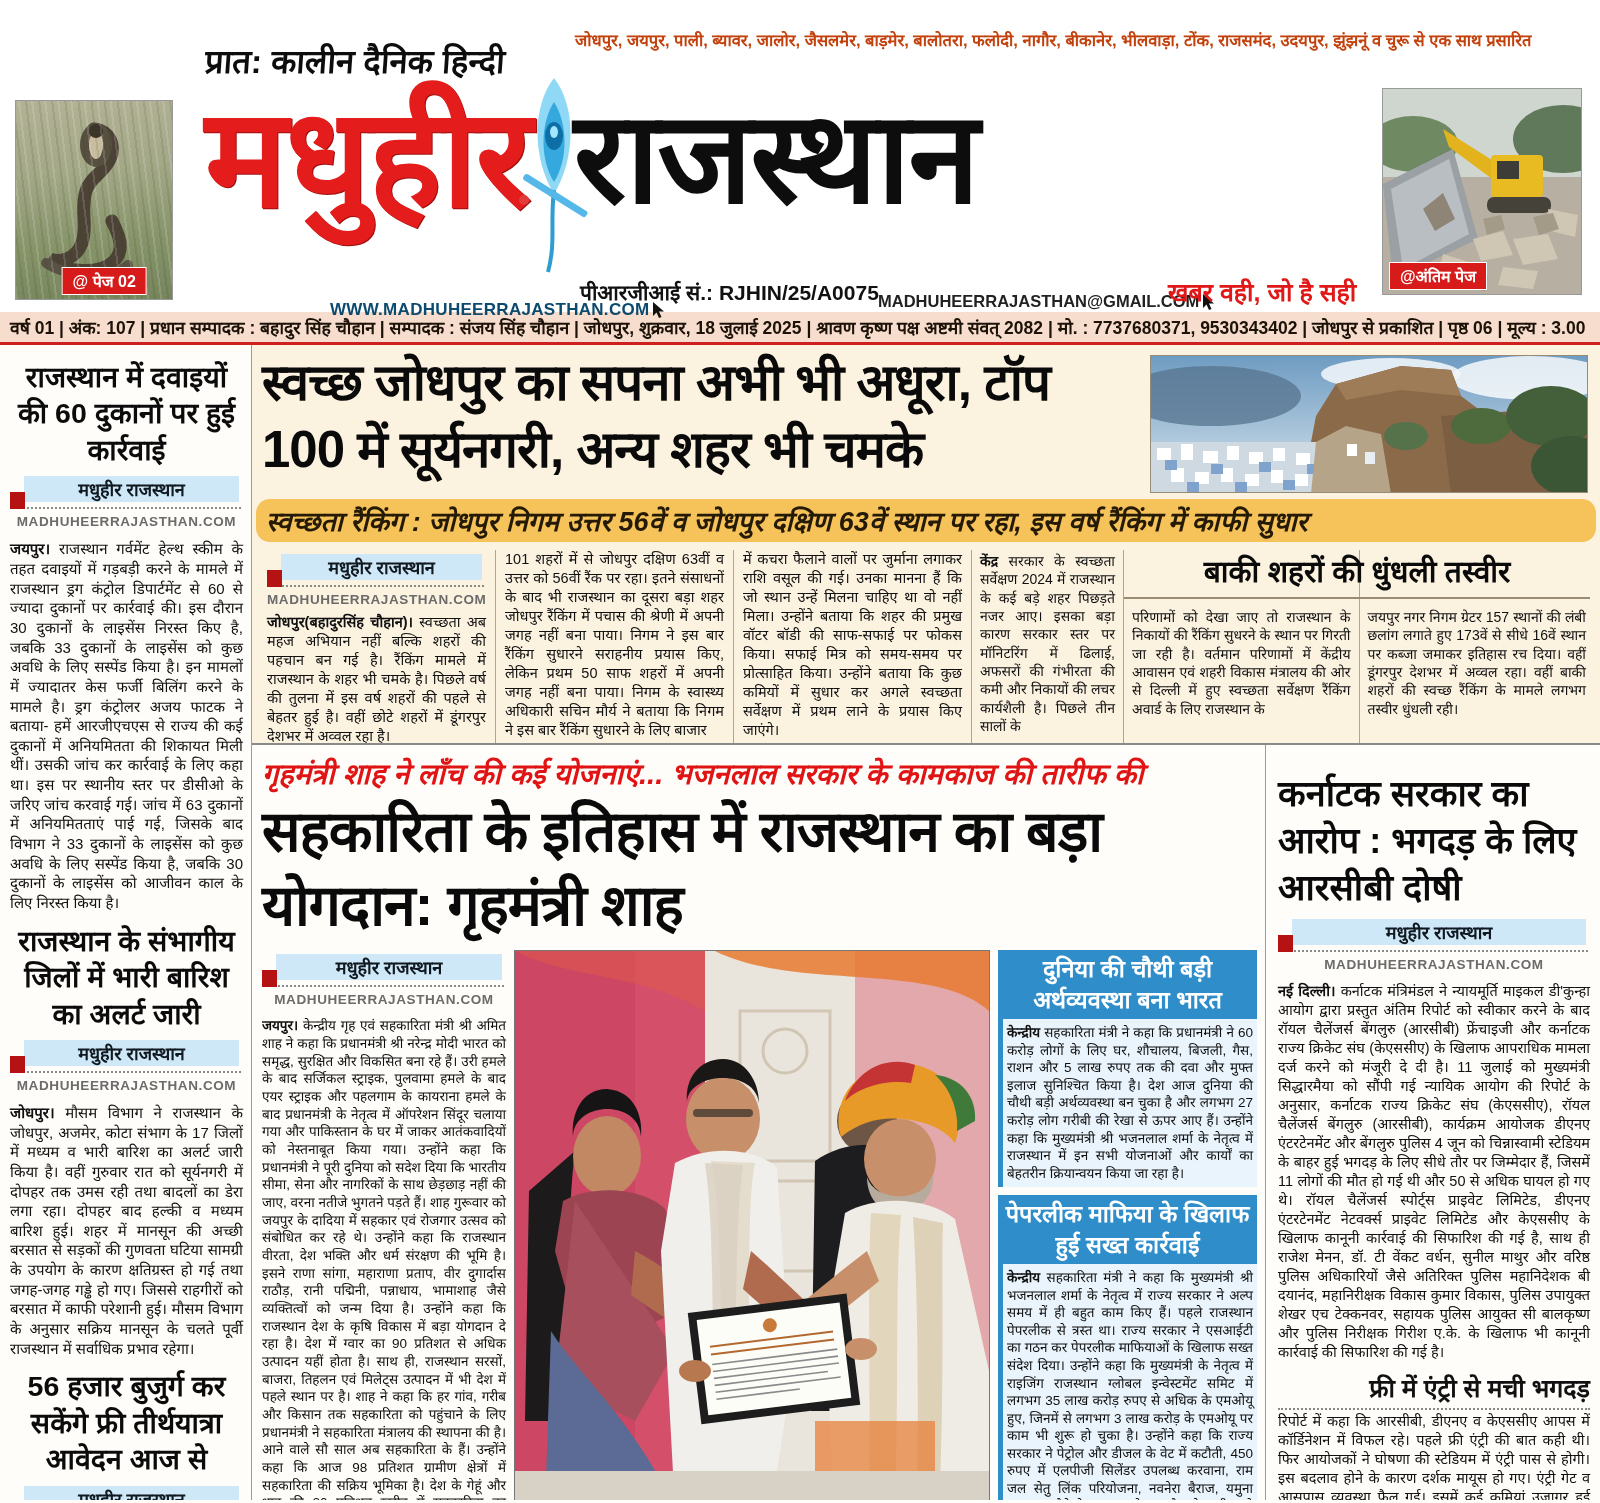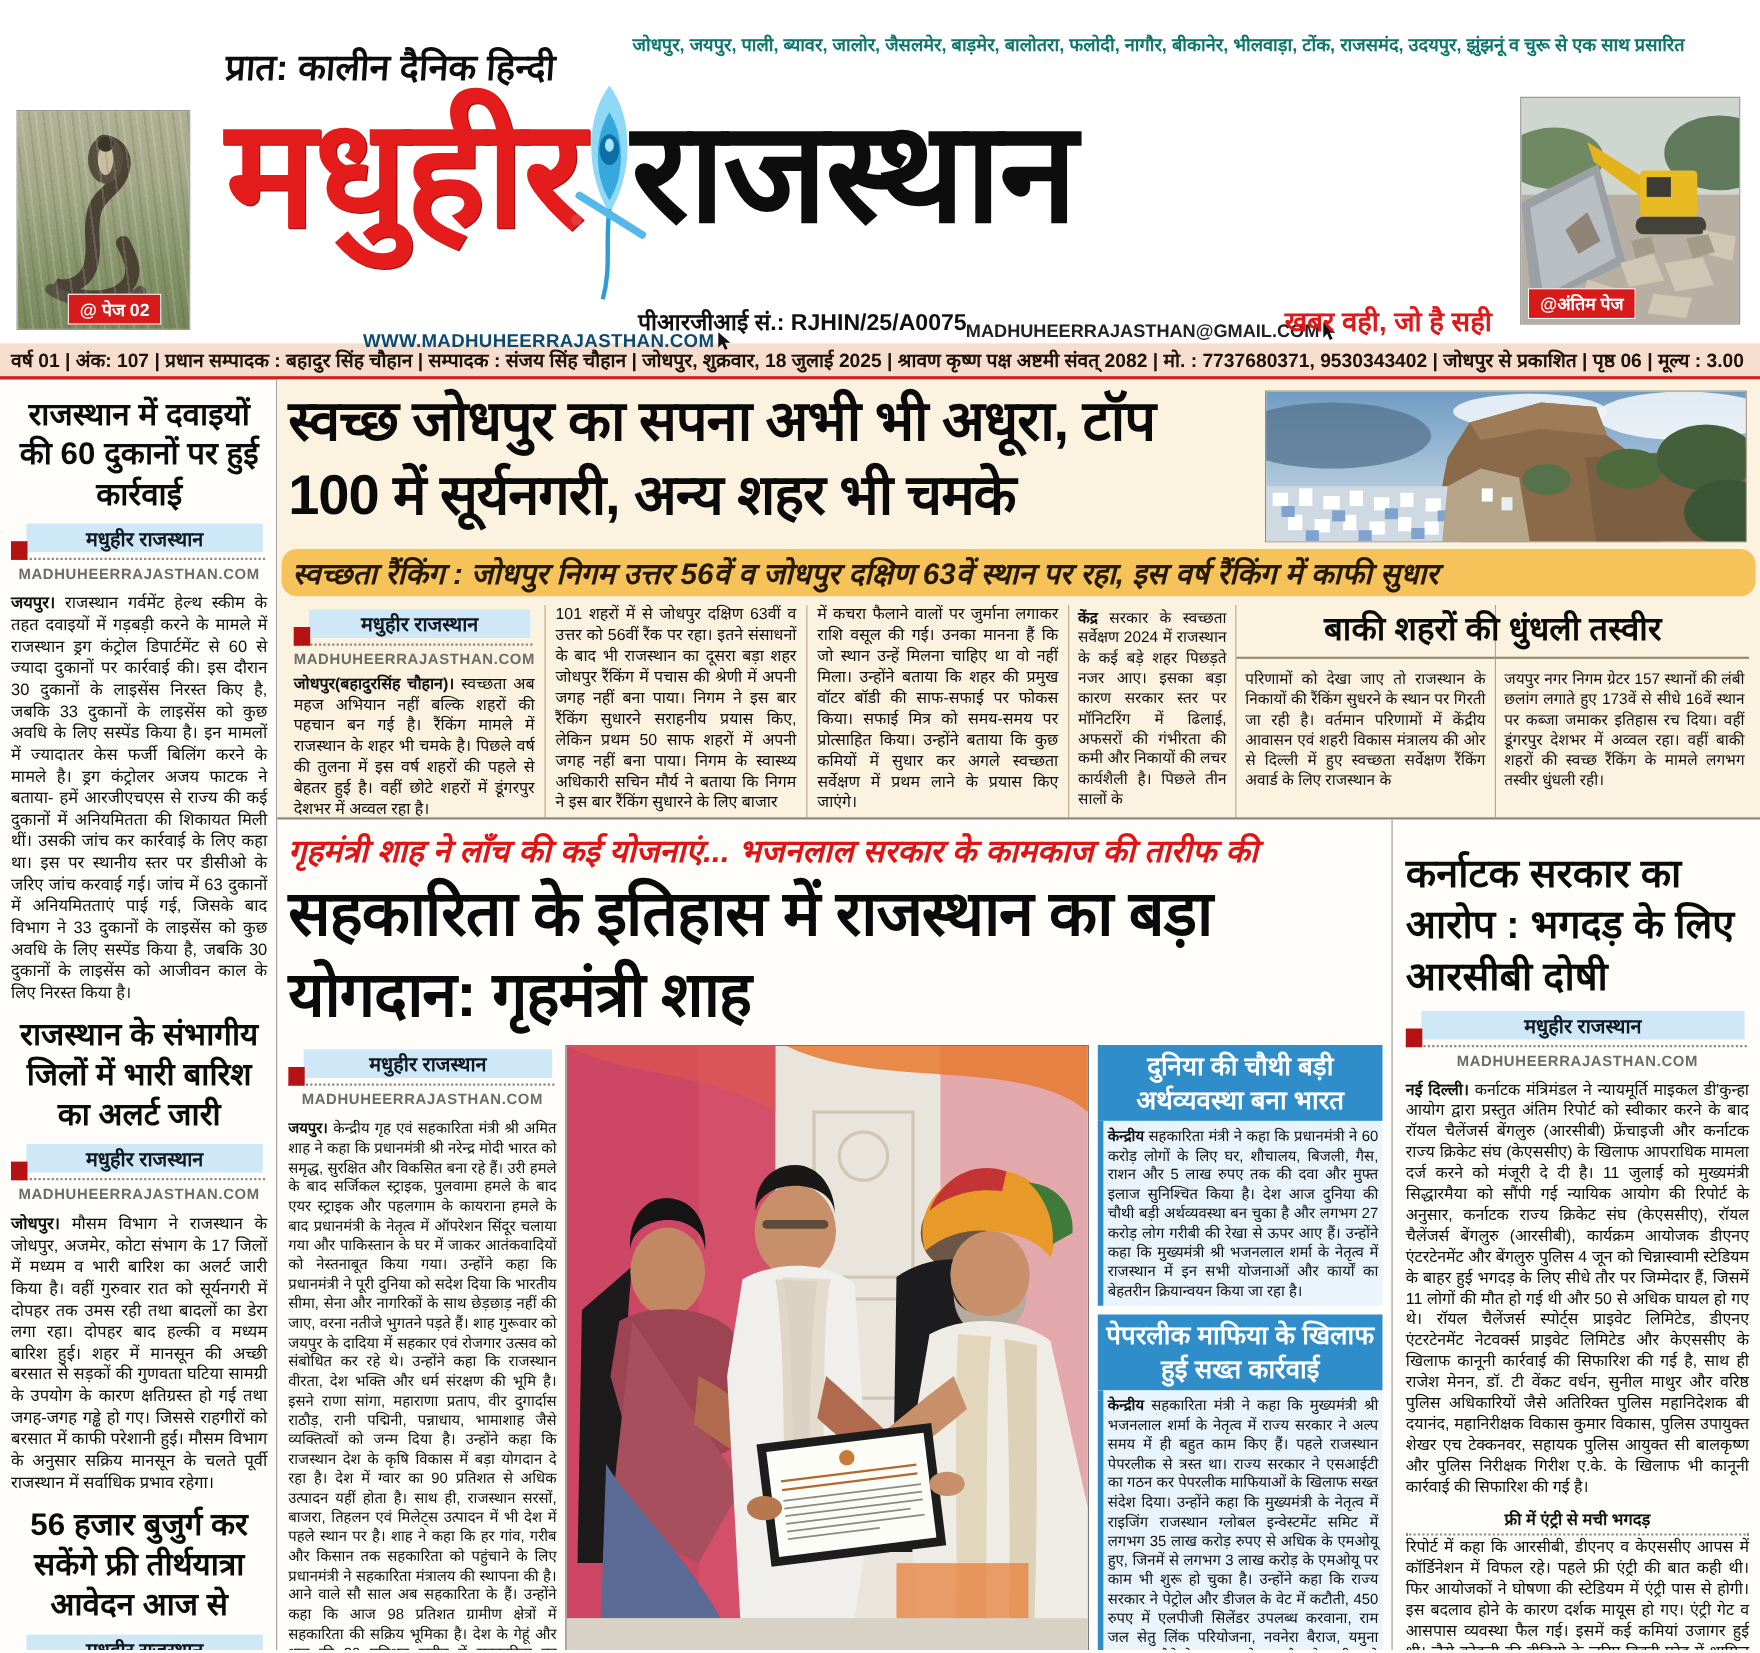--- a/index.html
+++ b/index.html
@@ -1,21 +1,21 @@
 <!DOCTYPE html>
 <html lang="hi"><head>
 <meta charset="utf-8">
 <style>
   * { margin:0; padding:0; box-sizing:border-box; }
   body { font-family:"Liberation Sans","DejaVu Sans",sans-serif; background:#e8e8e8; }
   .page { width:1600px; height:1503px; margin:0 auto; background:#fffdf9; position:relative; overflow:hidden; color:#111; }
 
   
   .hdr { position:relative; height:312px; background:#fff; }
-  .cities { position:absolute; left:575px; top:28px; width:990px; font-size:16.5px; font-weight:bold; color:#0f766e; white-space:nowrap; }
+  .cities { position:absolute; left:575px; top:28px; width:990px; font-size:16.5px; font-weight:bold; color:#c2410c; white-space:nowrap; }
   .photo-left { position:absolute; left:15px; top:100px; width:158px; height:200px; border:1px solid #999; overflow:hidden;
     background:linear-gradient(175deg,#b3b296 0%,#a3a887 35%,#87946a 70%,#76855c 100%); }
   .photo-left .grass { position:absolute; inset:0;
     background:repeating-linear-gradient(83deg, rgba(255,255,255,.14) 0 2px, rgba(0,0,0,0) 2px 7px, rgba(40,60,20,.12) 7px 9px, rgba(0,0,0,0) 9px 13px); }
   .pg-label { position:absolute; bottom:4px; background:#d71a1a; color:#fff; font-weight:bold; font-size:16px; padding:2px 10px; border:1px solid #fff; }
   .photo-left .pg-label { left:50%; transform:translateX(-38%); white-space:nowrap; }
   .tagline { position:absolute; left:205px; top:38px; width:380px; font-size:33px; font-weight:800; color:#0d0d0d; transform:skewX(-4deg); }
   .masthead { position:absolute; left:205px; top:72px; display:flex; align-items:flex-start; }
   .mh-red { font-size:138px; line-height:1.25; font-weight:900; color:#e41c1c; letter-spacing:-2px; text-shadow:1px 1px 0 #9e0f0f; }
   .mh-black { font-size:128px; line-height:1.35; font-weight:900; color:#0d0d0d; letter-spacing:-2px; margin-left:-14px; }
@@ -70,21 +70,21 @@
   .ms-headline { font-size:57px; line-height:1.3; font-weight:800; color:#0a0a0a; letter-spacing:-1px; margin-bottom:8px; }
   .ms-body { display:flex; height:560px; overflow:hidden; }
   .ms-col1 { width:252px; padding-right:8px; font-size:13.5px; }
   .ms-photo { width:476px; border:1px solid #777; background:#ddd; overflow:hidden; }
   .ms-boxes { flex:1; padding-left:8px; display:flex; flex-direction:column; }
   .blue-box { margin-bottom:8px; }
   .bb-head { background:#2f8dca; color:#fff; font-size:23.5px; font-weight:800; text-align:center; line-height:1.3; padding:4px 6px; }
   .bb-body { background:#e9f4fc; border-left:5px solid #2f8dca; padding:5px 4px; font-size:13.5px; line-height:1.3; text-align:justify; }
   .right-story { flex:1; border-left:1px solid #999; padding:22px 10px 0 12px; overflow:hidden; }
   .rs-headline { font-size:36px; line-height:1.3; font-weight:800; color:#0a0a0a; margin:4px 0 8px; }
-  .rs-sub { text-align:center; font-size:15px; font-weight:800; margin:8px 0 2px; border-bottom:2px dotted #888; padding-bottom:4px; }
+  .rs-sub { text-align:right; font-size:25px; font-weight:800; margin:8px 0 2px; border-bottom:2px dotted #888; padding-bottom:4px; }
   .rs-body { font-size:14.5px; }
 
   .small-txt { line-height:1.31; text-align:justify; color:#101010; }
   .small-txt b { font-weight:800; }
 </style>
 </head>
 <body>
 
 <div class="page">
 

